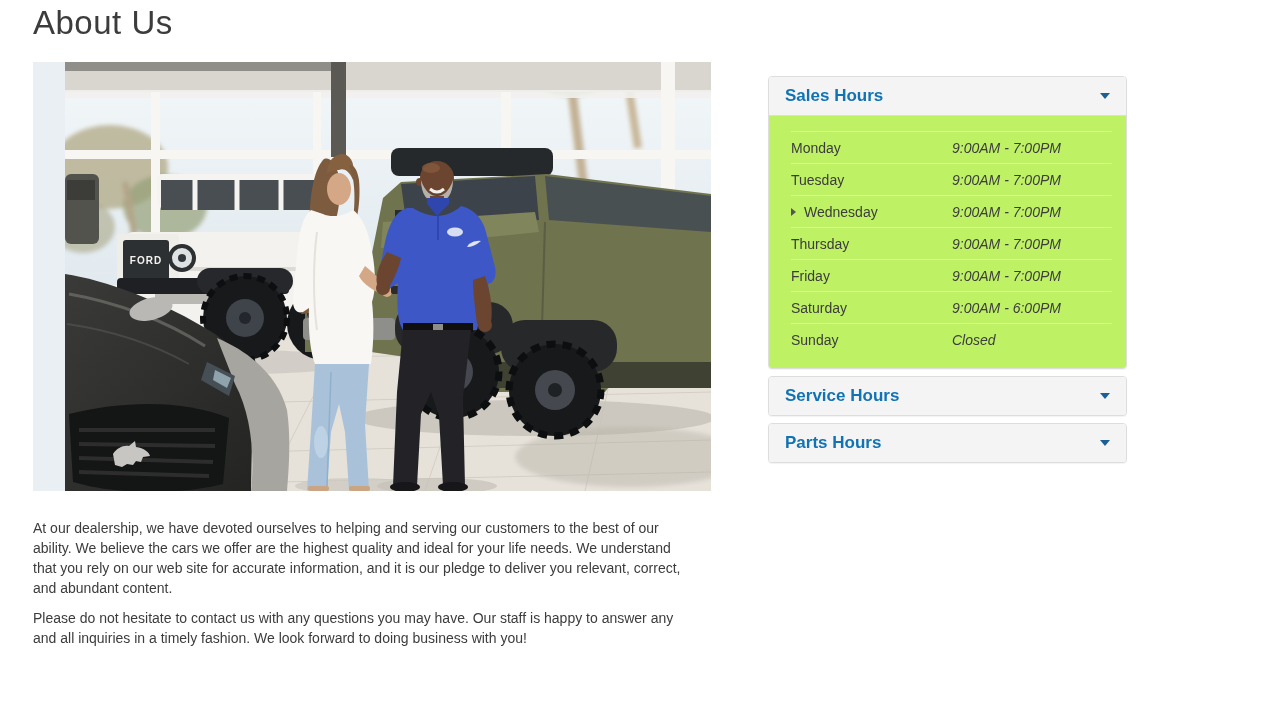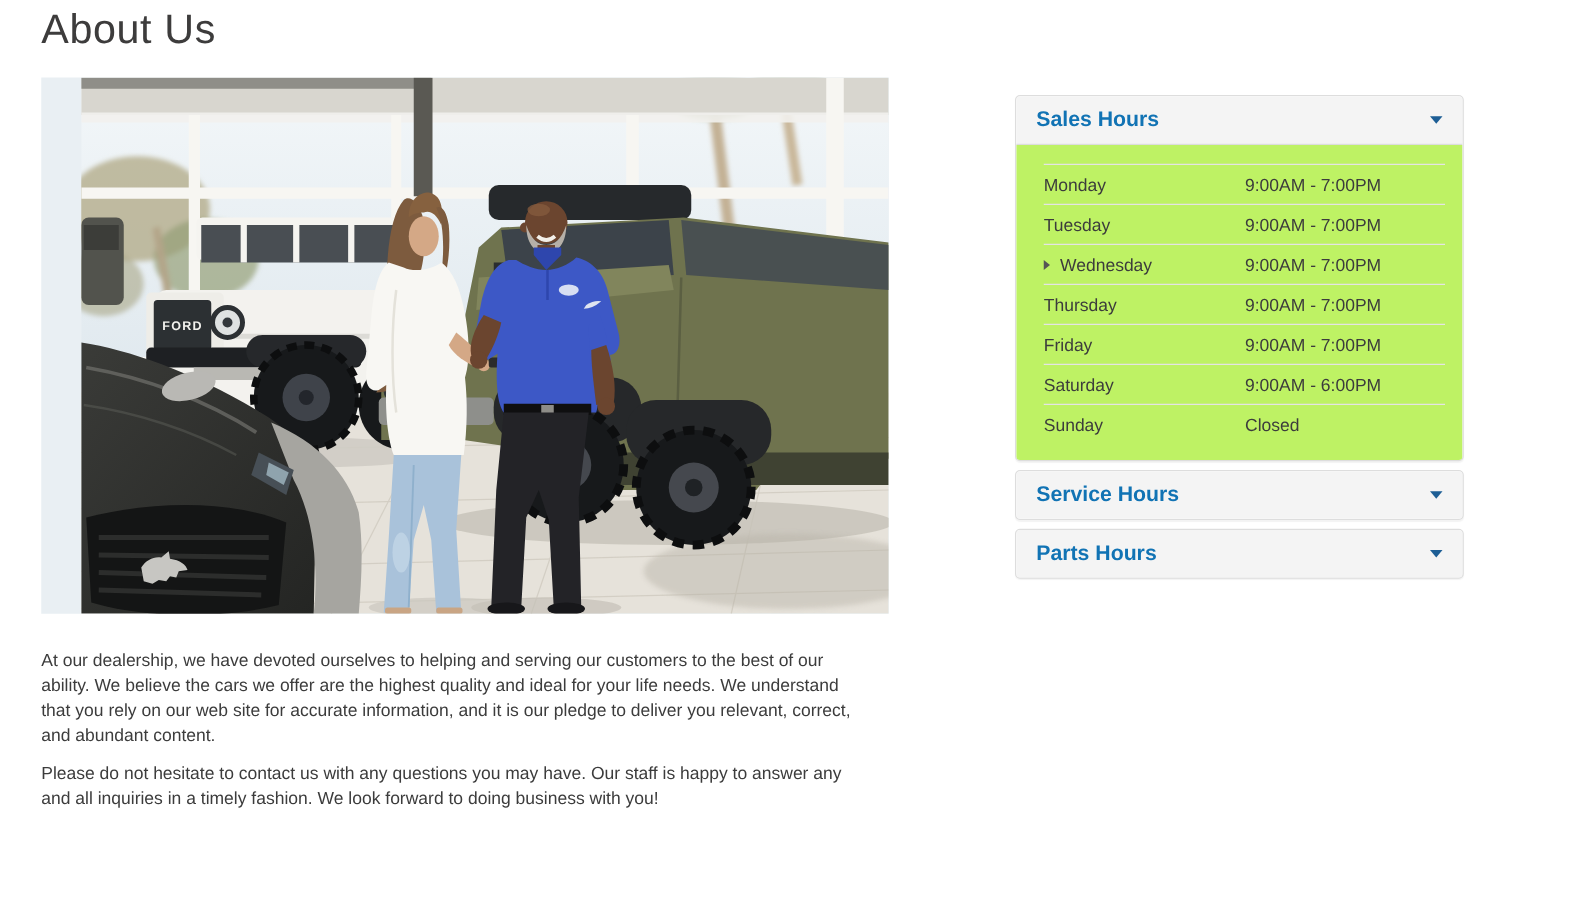--- a/index.html
+++ b/index.html
@@ -9,37 +9,37 @@
   
   .left-col{position:absolute;left:33px;top:0;width:652px;}
   h1.page-title{margin:4px 0 0 0;font-size:33px;line-height:38px;font-weight:500;
     letter-spacing:.5px;color:#3d3c3c;}
   .hero{margin-top:20px;width:646px;height:429px;overflow:hidden;background:#e9eff3;padding-left:32px;}
   .hero svg{display:block;width:646px;height:429px;}
   .about-text{margin-top:27px;font-size:14px;line-height:20px;color:#3c3c3c;width:652px;}
   .about-text p{margin:0 0 10px 0;}
 
   
-  .sidebar{position:absolute;left:812px;top:76px;width:359px;}
+  .sidebar{position:absolute;left:768px;top:76px;width:359px;}
   .panel{border:1px solid #dddddd;border-radius:4px;background:#fff;
     box-shadow:0 1px 1px rgba(0,0,0,.05);overflow:hidden;}
   .panel + .panel{margin-top:7px;}
   .panel-head{display:flex;justify-content:space-between;align-items:center;
     height:38px;padding:0 16px;background:#f4f4f4;cursor:pointer;}
   .panel.expanded .panel-head{border-bottom:1px solid #dddddd;}
   .panel-title{font-size:17px;font-weight:bold;color:#1173b4;}
   .caret{width:0;height:0;border-left:5px solid transparent;border-right:5px solid transparent;
     border-top:6px solid #1d5e95;}
   .panel-body{background:#bef264;padding:15px 14px 13px 22px;}
   .hrow{display:flex;align-items:center;height:31px;border-top:1px solid #e4e4e4;
     font-size:14px;color:#3c3c3c;}
   .hrow .day{width:161px;display:flex;align-items:center;}
   .today-marker{width:0;height:0;border-left:5px solid #555;border-top:4px solid transparent;
     border-bottom:4px solid transparent;margin-right:8px;}
-  .hrow .time{flex:1;}
+  .hrow .time{flex:1;font-style:italic;}
 </style>
 </head>
 <body>
 
 <div class="page">
 
   <div class="left-col">
     <h1 class="page-title">About Us</h1>
 
     <div class="hero">

